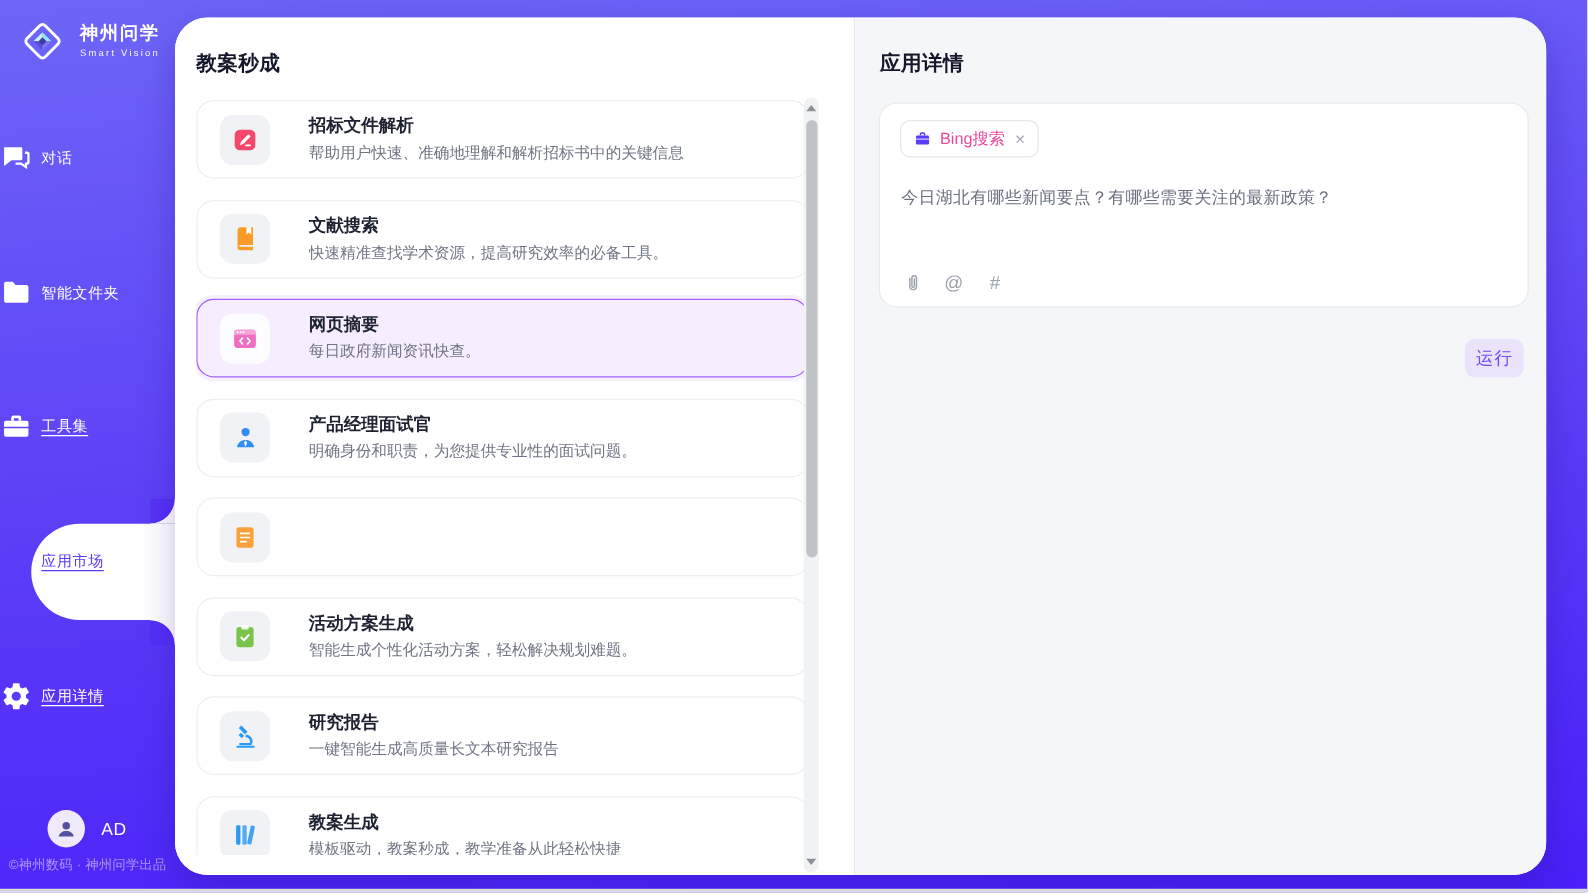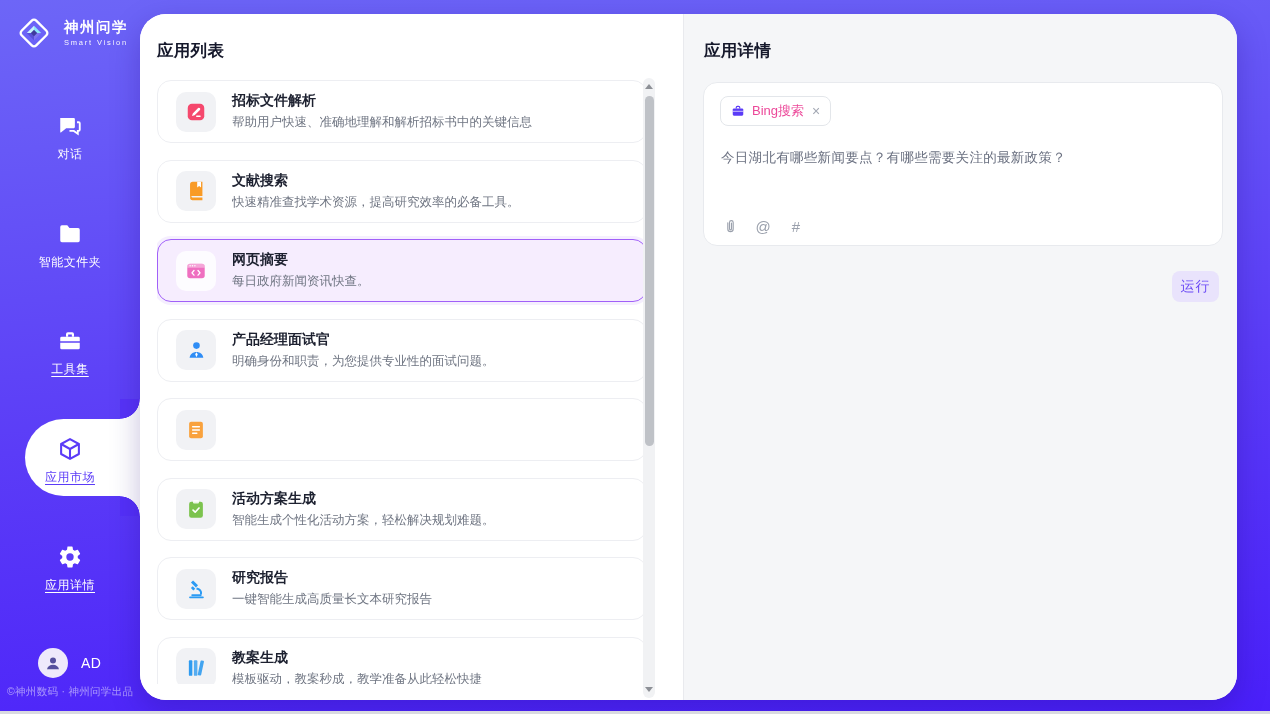--- a/index.html
+++ b/index.html
@@ -13,21 +13,21 @@
   .logo{position:absolute;top:15px;left:16px;display:flex;align-items:center;gap:12px}
   .logo svg{width:36px;height:36px;flex:none}
   .brand-name{font-size:14.5px;font-weight:bold;letter-spacing:1.5px;line-height:1.2}
   .brand-tag{font-size:7.5px;letter-spacing:1.8px;opacity:.95;margin-top:2px}
 
   .tab-bump{position:absolute;left:25px;top:419px;width:120px;height:77px;background:#fff;border-radius:40px 0 0 40px}
   .conn{position:absolute;left:120px;width:20px;height:20px}
   .conn.top{top:399px;background:radial-gradient(circle at 0 0,#5733f7 0 19.4px,#fff 20px)}
   .conn.bot{top:496px;background:radial-gradient(circle at 0 100%,#5430f8 0 19.4px,#fff 20px)}
 
-  .nav-item{position:absolute;left:0;width:140px;display:flex;flex-direction:column;align-items:center;gap:7px;cursor:pointer;color:#fff}
+  .nav-item{position:absolute;left:0;width:140px;display:flex;align-items:center;gap:7px;cursor:pointer;color:#fff}
   .nav-icon{width:26px;height:26px;display:block}
   .nav-icon svg{width:100%;height:100%;display:block}
   .nav-label{font-size:12px;letter-spacing:.5px}
   .nav-label.u{text-decoration:underline;text-underline-offset:2.5px}
   .nav-item.active{color:#5b3bf7}
 
   .user-row{position:absolute;top:648px;left:38px;display:flex;align-items:center;gap:13px;cursor:pointer}
   .avatar{width:30px;height:30px;border-radius:50%;background:#eee9fb;display:flex;align-items:center;justify-content:center}
   .avatar svg{width:20px;height:20px}
   .user-name{font-size:14px;letter-spacing:.5px}
@@ -35,21 +35,21 @@
 
   
   .panel{position:absolute;left:140px;top:14px;width:1097px;height:686px;background:#fff;border-radius:26px;
     z-index:2;display:flex;overflow:hidden;box-shadow:0 10px 30px rgba(28,8,120,.25)}
   .sec-title{position:absolute;top:26px;font-size:16.5px;font-weight:bold;color:#15182b;margin:0;letter-spacing:.3px}
 
   .list-section{position:relative;width:543px;flex:none;background:#fff}
   .list-section .sec-title{left:17px}
   .app-list{position:absolute;left:17px;top:66px;width:490px;height:604px;display:flex;flex-direction:column;gap:16.5px;overflow:hidden}
   .app-card{flex:none;height:63px;box-sizing:border-box;border:1px solid #edeef2;border-radius:14px;background:#fff;
-    display:flex;align-items:center;padding:0 14px 0 18px;gap:16px;cursor:pointer}
+    display:flex;align-items:center;padding:0 14px 0 18px;gap:31px;cursor:pointer}
   .app-card.selected{background:#f6edfe;border-color:#a160f8;box-shadow:0 0 0 3px rgba(161,96,248,.10)}
   .tile{flex:none;width:40px;height:40px;border-radius:10px;background:#f1f2f5;display:flex;align-items:center;justify-content:center}
   .app-card.selected .tile{background:rgba(255,255,255,.8)}
   .tile svg{width:22px;height:22px;display:block}
   .app-text{display:flex;flex-direction:column;gap:4px;min-width:0}
   .app-title{font-size:14px;font-weight:bold;color:#1d2130}
   .app-desc{font-size:12.5px;color:#6f7582;white-space:nowrap;overflow:hidden}
 
   .scrollbar{position:absolute;left:503px;top:64px;width:12px;height:620px;background:#f1f2f4;border-radius:7px}
   .sb-thumb{position:absolute;left:1.5px;top:18px;width:9px;height:350px;background:#bfc2c7;border-radius:5px;cursor:pointer}
@@ -161,21 +161,21 @@
       </span>
       <span class="user-name">AD</span>
     </div>
 
     <div class="copyright">©神州数码 · 神州问学出品</div>
   </div>
 
   <div class="panel">
 
     <section class="list-section">
-      <h2 class="sec-title">应用列表</h2>
+      <h2 class="sec-title">教案秒成</h2>
       <div class="app-list">
           <div class="app-card">
             <span class="tile" style="--c:#f5486d">
               <svg viewBox="0 0 24 24">
                 <rect x="3" y="3" width="18" height="18" rx="4.5" fill="var(--c)"></rect>
                 <path fill="#fff" d="M7.6 16.4l.9-2.9 5.8-5.8a1.2 1.2 0 0 1 1.7 0l.3.3a1.2 1.2 0 0 1 0 1.7l-5.8 5.8z"></path>
                 <path stroke="#fff" stroke-width="1.5" stroke-linecap="round" d="M12.8 16.6h3.6"></path>
               </svg>
             </span>
             <span class="app-text">

